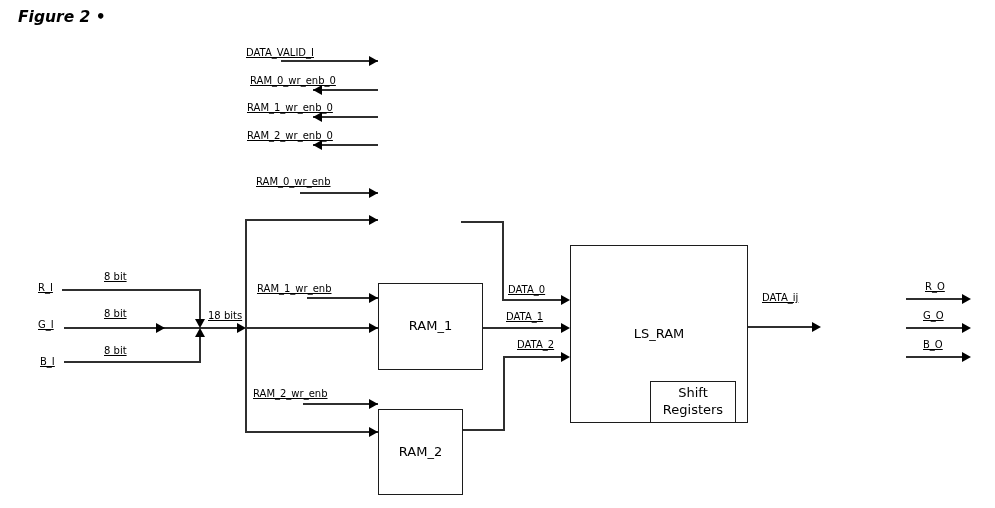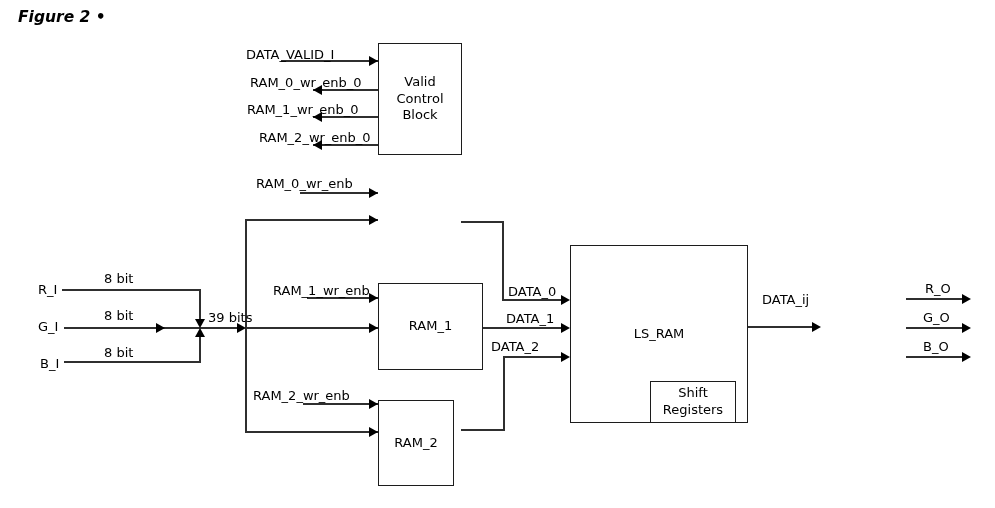--- a/index.html
+++ b/index.html
@@ -7,49 +7,44 @@
           font-family:"DejaVu Sans","Liberation Sans",sans-serif;color:#000;overflow:hidden;}
   .title{position:absolute;left:18px;top:8px;display:flex;gap:16px;
          font-size:15.5px;font-weight:bold;z-index:3;}
   .fig-num{font-style:italic;}
   .block{position:absolute;box-sizing:border-box;border:1.4px solid #1c1c1c;background:#ffffff;
          display:flex;align-items:center;justify-content:center;text-align:center;
          font-size:13px;line-height:1.3;white-space:pre-line;z-index:1;}
   .block.small-font{font-size:12.5px;}
   .wh{position:absolute;height:2px;background:#2f2f2f;z-index:0;}
   .wv{position:absolute;width:2px;background:#2f2f2f;z-index:0;}
-  .lbl{position:absolute;font-size:13px;white-space:nowrap;z-index:2;}
+  .lbl{position:absolute;font-size:10px;white-space:nowrap;z-index:2;text-decoration:underline;}
   .ar,.al,.ad,.au{position:absolute;width:0;height:0;z-index:2;}
   .ar{border-top:5px solid transparent;border-bottom:5px solid transparent;border-left:9px solid #000;}
   .al{border-top:5px solid transparent;border-bottom:5px solid transparent;border-right:9px solid #000;}
   .ad{border-left:5px solid transparent;border-right:5px solid transparent;border-top:9px solid #000;}
   .au{border-left:5px solid transparent;border-right:5px solid transparent;border-bottom:9px solid #000;}
   .z2{z-index:2;}
 </style>
 </head>
 <body>
 
 <div class="canvas">
 
   <div class="title">
     <span class="fig-num">Figure 2 •</span>
   </div>
 
-  <div class="block" style="left:378px;top:43px;width:84px;height:112px">
-    <span>Valid
-Control
-Block</span>
-  </div>
 
 
   <div class="block" style="left:378px;top:283px;width:105px;height:87px">
     <span>RAM_1</span>
   </div>
 
-  <div class="block" style="left:378px;top:400px;width:76px;height:86px">
+  <div class="block" style="left:378px;top:409px;width:85px;height:86px">
     <span>RAM_2</span>
   </div>
 
   <div class="block z2" style="left:650px;top:381px;width:86px;height:42px">
     <span>Shift
 Registers</span>
   </div>
 
   <div class="block" style="left:570px;top:245px;width:178px;height:178px">
     <span>LS_RAM</span>
@@ -61,29 +56,29 @@
   <div class="ar" style="left:369px;top:56px"></div>
 
   <div class="lbl" style="left:250px;top:75px">RAM_0_wr_enb_0</div>
   <div class="wh" style="left:313px;top:89px;width:65px"></div>
   <div class="al" style="left:313px;top:85px"></div>
 
   <div class="lbl" style="left:247px;top:102px">RAM_1_wr_enb_0</div>
   <div class="wh" style="left:313px;top:116px;width:65px"></div>
   <div class="al" style="left:313px;top:112px"></div>
 
-  <div class="lbl" style="left:259px;top:130px">RAM_2_wr_enb_0</div>
+  <div class="lbl" style="left:247px;top:130px">RAM_2_wr_enb_0</div>
   <div class="wh" style="left:313px;top:144px;width:65px"></div>
   <div class="al" style="left:313px;top:140px"></div>
 
   <div class="lbl" style="left:256px;top:176px">RAM_0_wr_enb</div>
   <div class="wh" style="left:300px;top:192px;width:78px"></div>
   <div class="ar" style="left:369px;top:188px"></div>
 
-  <div class="lbl" style="left:273px;top:283px">RAM_1_wr_enb</div>
+  <div class="lbl" style="left:257px;top:283px">RAM_1_wr_enb</div>
   <div class="wh" style="left:307px;top:297px;width:71px"></div>
   <div class="ar" style="left:369px;top:293px"></div>
 
   <div class="lbl" style="left:253px;top:388px">RAM_2_wr_enb</div>
   <div class="wh" style="left:303px;top:403px;width:75px"></div>
   <div class="ar" style="left:369px;top:399px"></div>
 
   <div class="lbl" style="left:38px;top:282px">R_I</div>
   <div class="lbl" style="left:104px;top:271px">8 bit</div>
   <div class="wh" style="left:62px;top:289px;width:139px"></div>
@@ -95,21 +90,21 @@
   <div class="wh" style="left:64px;top:327px;width:174px"></div>
   <div class="ar" style="left:156px;top:323px"></div>
   <div class="ar" style="left:237px;top:323px"></div>
 
   <div class="lbl" style="left:40px;top:356px">B_I</div>
   <div class="lbl" style="left:104px;top:345px">8 bit</div>
   <div class="wh" style="left:64px;top:361px;width:137px"></div>
   <div class="wv" style="left:199px;top:336px;height:27px"></div>
   <div class="au" style="left:195px;top:328px"></div>
 
-  <div class="lbl" style="left:208px;top:310px">39 bits</div>
+  <div class="lbl" style="left:208px;top:310px">18 bits</div>
 
   <div class="wv" style="left:245px;top:219px;height:214px"></div>
   <div class="wh" style="left:246px;top:219px;width:132px"></div>
   <div class="ar" style="left:369px;top:215px"></div>
   <div class="wh" style="left:246px;top:327px;width:132px"></div>
   <div class="ar" style="left:369px;top:323px"></div>
   <div class="wh" style="left:246px;top:431px;width:132px"></div>
   <div class="ar" style="left:369px;top:427px"></div>
 
   <div class="wh" style="left:461px;top:221px;width:43px"></div>
@@ -119,21 +114,21 @@
   <div class="lbl" style="left:508px;top:284px">DATA_0</div>
 
   <div class="wh" style="left:461px;top:327px;width:100px"></div>
   <div class="ar" style="left:561px;top:323px"></div>
   <div class="lbl" style="left:506px;top:311px">DATA_1</div>
 
   <div class="wh" style="left:461px;top:429px;width:44px"></div>
   <div class="wv" style="left:503px;top:356px;height:75px"></div>
   <div class="wh" style="left:503px;top:356px;width:58px"></div>
   <div class="ar" style="left:561px;top:352px"></div>
-  <div class="lbl" style="left:491px;top:339px">DATA_2</div>
+  <div class="lbl" style="left:517px;top:339px">DATA_2</div>
 
   <div class="wh" style="left:748px;top:326px;width:64px"></div>
   <div class="ar" style="left:812px;top:322px"></div>
   <div class="lbl" style="left:762px;top:292px">DATA_ij</div>
 
   <div class="wh" style="left:906px;top:298px;width:56px"></div>
   <div class="ar" style="left:962px;top:294px"></div>
   <div class="lbl" style="left:925px;top:281px">R_O</div>
 
   <div class="wh" style="left:906px;top:327px;width:56px"></div>

